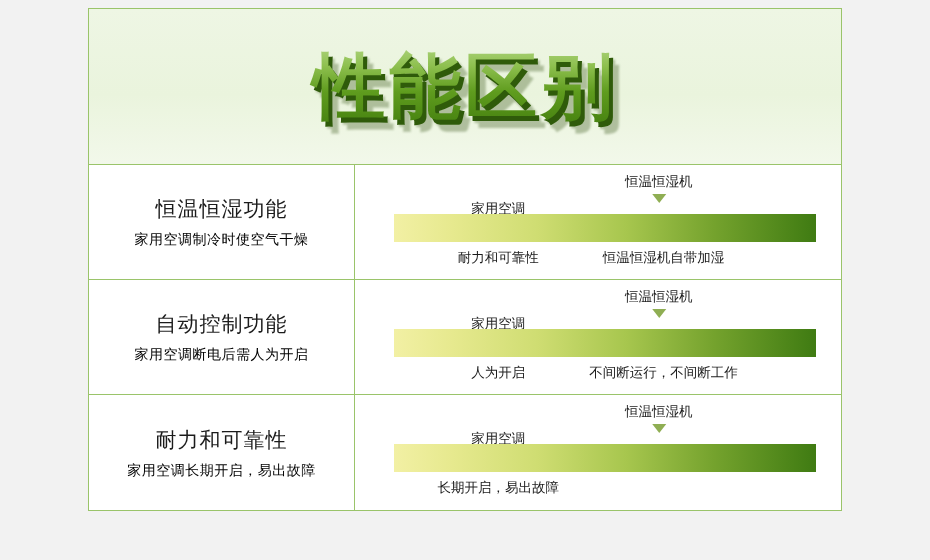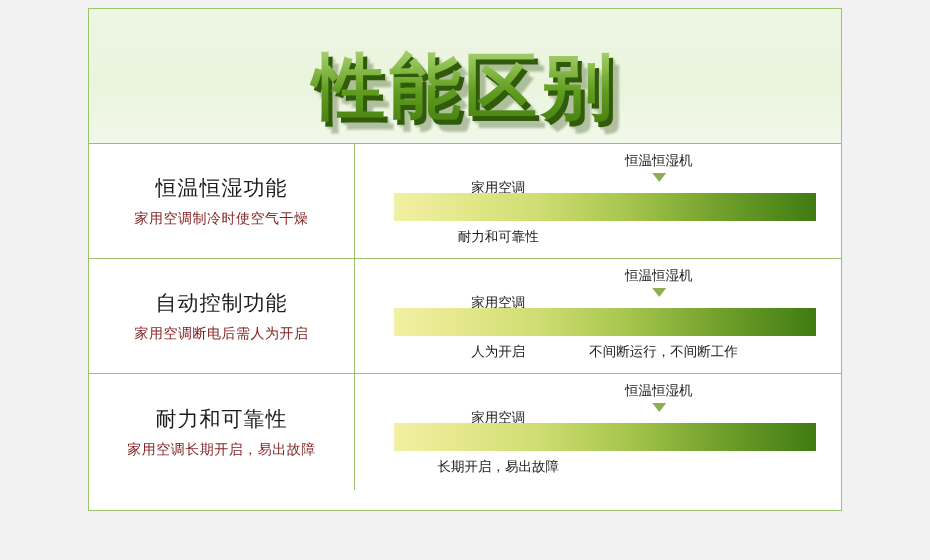--- a/index.html
+++ b/index.html
@@ -25,21 +25,21 @@
     top: 8px;
     width: 754px;
     height: 503px;
     border: 1px solid #9ac46a;
     box-sizing: border-box;
     background: #ffffff;
   }
   
   .title-block {
     position: relative;
-    height: 135px;
+    height: 156px;
     background: linear-gradient(to bottom, #eef6e4 0%, #eaf4dd 55%, #f2f8ea 100%);
     border-bottom: 1px solid #9ac46a;
     box-sizing: border-box;
     overflow: hidden;
   }
   .title-text {
     position: absolute;
     left: 0;
     right: 0;
     top: 30px;
@@ -78,21 +78,21 @@
   .row-title {
     font-size: 21px;
     color: #1b1b1b;
     font-family: "DejaVu Sans", sans-serif;
     letter-spacing: 1px;
     margin-bottom: 8px;
     text-align: right;
   }
   .row-sub {
     font-size: 14px;
-    color: #7f1d1d;
+    color: #000000;
     font-family: Liberation Serif, serif;
     letter-spacing: 0.5px;
   }
   .row-right {
     flex: 1;
     position: relative;
   }
   .bar-wrap {
     position: absolute;
     left: 39px;
@@ -162,20 +162,21 @@
           <span class="arrow"></span>
         </div>
         <div class="marker m2">
           <span>恒温恒湿机</span>
           <span class="arrow"></span>
         </div>
         <div class="bar-wrap">
           <div class="bar"></div>
         </div>
         <div class="caption c1">耐力和可靠性</div>
+        <div class="caption c2">恒温恒湿机自带加湿</div>
       </div>
     </div>
 
     <div class="row">
       <div class="row-left">
         <div class="row-title">自动控制功能</div>
         <div class="row-sub">家用空调断电后需人为开启</div>
       </div>
       <div class="row-right">
         <div class="marker m1">

